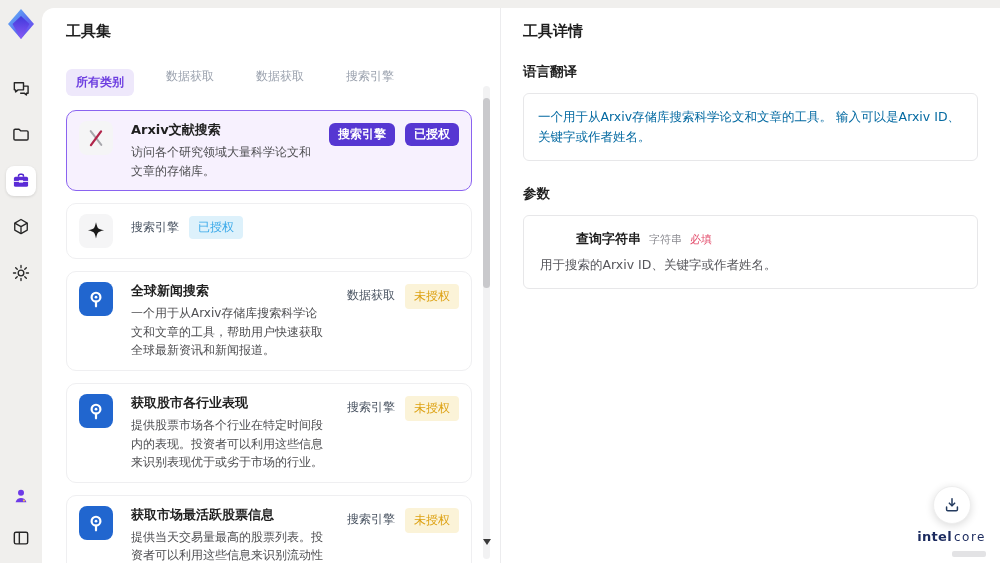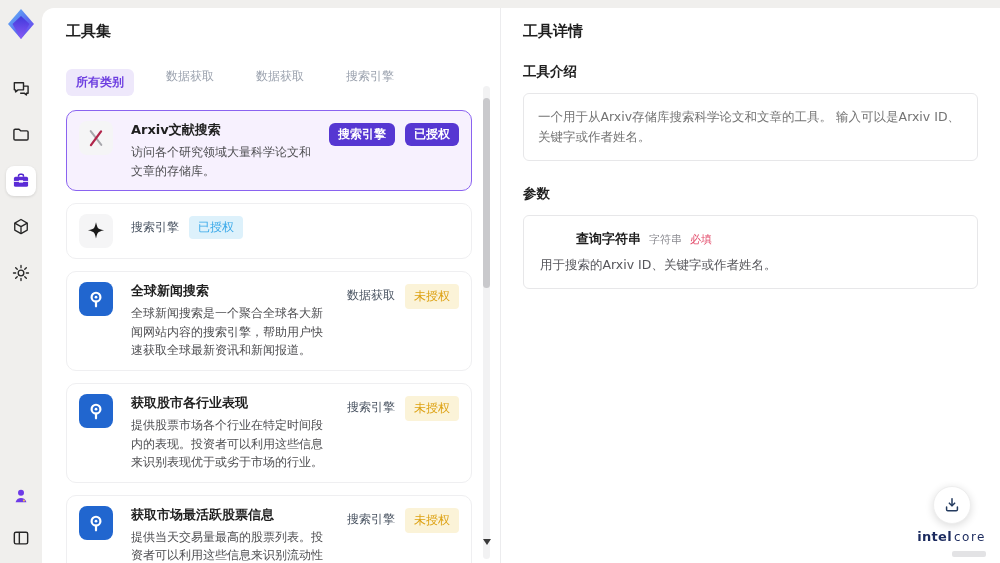--- a/index.html
+++ b/index.html
@@ -43,21 +43,21 @@
 
   
   .scrollbar { position:absolute; top:78px; bottom:4px; right:10px; width:7px; background:#f2f2f3; border-radius:4px; }
   .scroll-thumb { position:absolute; top:12px; left:0; width:7px; height:190px; background:#c9c9cc; border-radius:4px; }
   .scroll-arrow { position:absolute; bottom:14px; left:0; width:0; height:0; border-left:4px solid transparent; border-right:4px solid transparent; border-top:6px solid #3a3a3a; }
 
   
   .detail-panel { flex:1; border-left:1px solid #ececee; padding:14px 22px; position:relative; }
   .detail-title { font-size:15px; font-weight:bold; margin-bottom:22px; }
   .section-heading { font-size:13.5px; font-weight:bold; margin-bottom:12px; }
-  .intro-box { border:1px solid #e7e7e9; border-radius:6px; padding:13px 14px; font-size:12.5px; color:#737373; line-height:1.6; margin-bottom:24px; }
+  .intro-box { border:1px solid #e7e7e9; border-radius:6px; padding:13px 14px; font-size:12.5px; color:#0369a1; line-height:1.6; margin-bottom:24px; }
   .param-box { border:1px solid #e7e7e9; border-radius:6px; padding:14px 16px; }
   .param-head { display:flex; align-items:baseline; gap:8px; margin-bottom:9px;margin-left:36px; }
   .param-name { font-size:13px; font-weight:bold; }
   .param-type { font-size:11px; color:#8a8a90; }
   .param-required { font-size:11px; color:#e34d6c; }
   .param-desc { font-size:12.5px; color:#55555a; }
 
   
   .corner { position:absolute; right:14px; bottom:6px; display:flex; flex-direction:column; align-items:center; gap:5px; }
   .download-btn { width:38px; height:38px; border-radius:50%; background:#fff; border:1px solid #eee; box-shadow:0 2px 8px rgba(0,0,0,.14); display:flex; align-items:center; justify-content:center; cursor:pointer; }
@@ -186,21 +186,21 @@
         <div class="card">
           <div class="tool-icon blue">
             <svg viewBox="0 0 24 24" fill="none" stroke="#fff" stroke-width="2.4" stroke-linecap="round">
               <circle cx="12" cy="10" r="4.8"></circle>
               <path d="M12 14.8V20"></path>
               <circle cx="12" cy="10" r="1.5" fill="#fff" stroke="none"></circle>
             </svg>
           </div>
           <div class="tool-info">
             <div class="tool-name">全球新闻搜索</div>
-            <div class="tool-desc">全球新闻搜索是一个聚合全球各大新闻网站内容的搜索引擎，帮助用户快速获取全球最新资讯和新闻报道。</div>
+            <div class="tool-desc">一个用于从Arxiv存储库搜索科学论文和文章的工具，帮助用户快速获取全球最新资讯和新闻报道。</div>
           </div>
           <div class="tool-tags">
             <span class="tag cat-plain">数据获取</span>
             <span class="tag auth-no">未授权</span>
           </div>
         </div>
 
         <div class="card">
           <div class="tool-icon blue">
             <svg viewBox="0 0 24 24" fill="none" stroke="#fff" stroke-width="2.4" stroke-linecap="round">
@@ -241,21 +241,21 @@
 
       <div class="scrollbar">
         <div class="scroll-thumb"></div>
         <div class="scroll-arrow"></div>
       </div>
     </section>
 
     <section class="detail-panel">
       <h2 class="detail-title">工具详情</h2>
 
-      <h3 class="section-heading">工具介绍</h3>
+      <h3 class="section-heading">语言翻译</h3>
       <div class="intro-box">一个用于从Arxiv存储库搜索科学论文和文章的工具。 输入可以是Arxiv ID、关键字或作者姓名。</div>
 
       <h3 class="section-heading">参数</h3>
       <div class="param-box">
         <div class="param-head">
           <span class="param-name">查询字符串</span>
           <span class="param-type">字符串</span>
           <span class="param-required">必填</span>
         </div>
         <div class="param-desc">用于搜索的Arxiv ID、关键字或作者姓名。</div>

